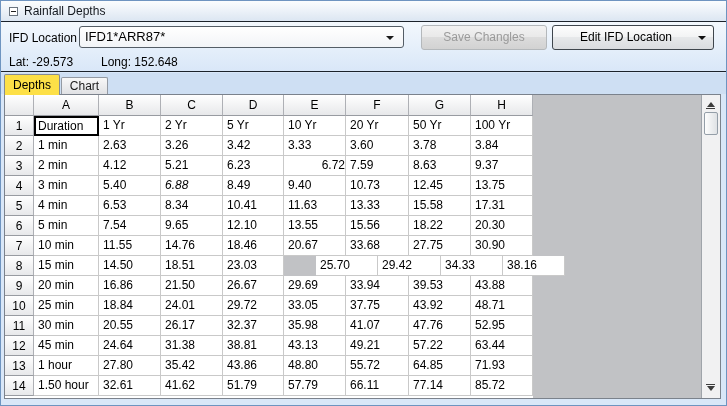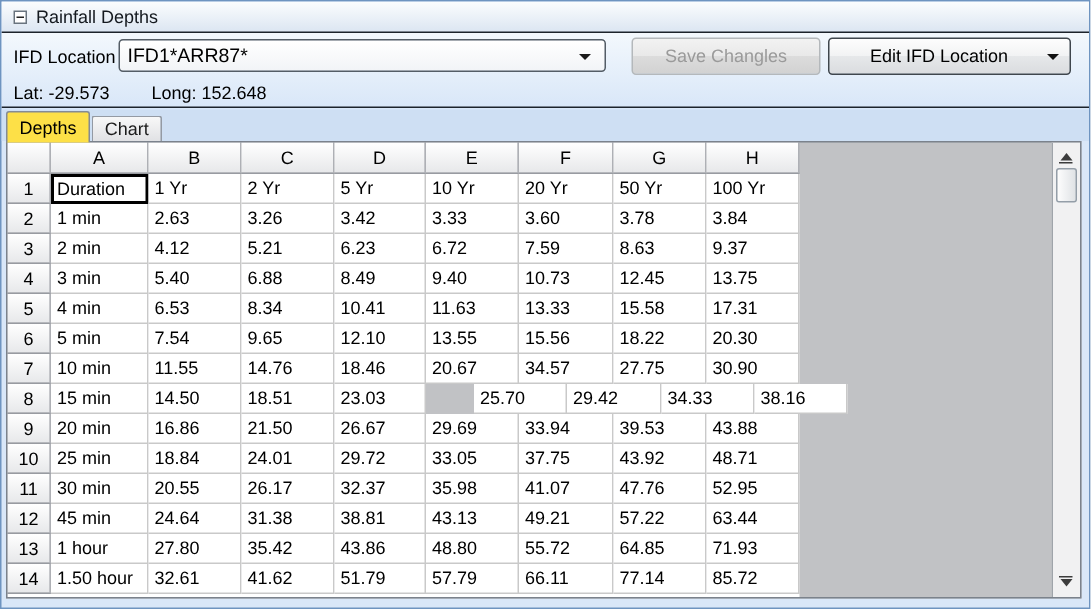--- a/index.html
+++ b/index.html
@@ -174,30 +174,30 @@
           <div class="gcell dcell" style="width: 63px;">3.60</div>
           <div class="gcell dcell" style="width: 62px;">3.78</div>
           <div class="gcell dcell" style="width: 62px;">3.84</div>
         </div>
         <div class="grow">
           <div class="gcell hcell" style="width: 29px;">3</div>
           <div class="gcell dcell" style="width: 65px;">2 min</div>
           <div class="gcell dcell" style="width: 62px;">4.12</div>
           <div class="gcell dcell" style="width: 62px;">5.21</div>
           <div class="gcell dcell" style="width: 61px;">6.23</div>
-          <div class="gcell dcell" style="width: 62px;">6.72</div>
+          <div class="gcell dcell" style="width: 62px; text-align: right;">6.72</div>
           <div class="gcell dcell" style="width: 63px;">7.59</div>
           <div class="gcell dcell" style="width: 62px;">8.63</div>
           <div class="gcell dcell" style="width: 62px;">9.37</div>
         </div>
         <div class="grow">
           <div class="gcell hcell" style="width: 29px;">4</div>
           <div class="gcell dcell" style="width: 65px;">3 min</div>
           <div class="gcell dcell" style="width: 62px;">5.40</div>
-          <div class="gcell dcell" style="width: 62px;">6.88</div>
+          <div class="gcell dcell" style="width: 62px; font-style: italic;">6.88</div>
           <div class="gcell dcell" style="width: 61px;">8.49</div>
           <div class="gcell dcell" style="width: 62px;">9.40</div>
           <div class="gcell dcell" style="width: 63px;">10.73</div>
           <div class="gcell dcell" style="width: 62px;">12.45</div>
           <div class="gcell dcell" style="width: 62px;">13.75</div>
         </div>
         <div class="grow">
           <div class="gcell hcell" style="width: 29px;">5</div>
           <div class="gcell dcell" style="width: 65px;">4 min</div>
           <div class="gcell dcell" style="width: 62px;">6.53</div>
@@ -219,21 +219,21 @@
           <div class="gcell dcell" style="width: 62px;">18.22</div>
           <div class="gcell dcell" style="width: 62px;">20.30</div>
         </div>
         <div class="grow">
           <div class="gcell hcell" style="width: 29px;">7</div>
           <div class="gcell dcell" style="width: 65px;">10 min</div>
           <div class="gcell dcell" style="width: 62px;">11.55</div>
           <div class="gcell dcell" style="width: 62px;">14.76</div>
           <div class="gcell dcell" style="width: 61px;">18.46</div>
           <div class="gcell dcell" style="width: 62px;">20.67</div>
-          <div class="gcell dcell" style="width: 63px;">34.57</div>
+          <div class="gcell dcell" style="width: 63px;">33.68</div>
           <div class="gcell dcell" style="width: 62px;">27.75</div>
           <div class="gcell dcell" style="width: 62px;">30.90</div>
         </div>
         <div class="grow">
           <div class="gcell hcell" style="width: 29px;">8</div>
           <div class="gcell dcell" style="width: 65px;">15 min</div>
           <div class="gcell dcell" style="width: 62px;">14.50</div>
           <div class="gcell dcell" style="width: 62px;">18.51</div>
           <div class="gcell dcell" style="width: 61px;">23.03</div>
           <div class="gcell dcell" style="width: 62px; margin-left: 32px;">25.70</div>

